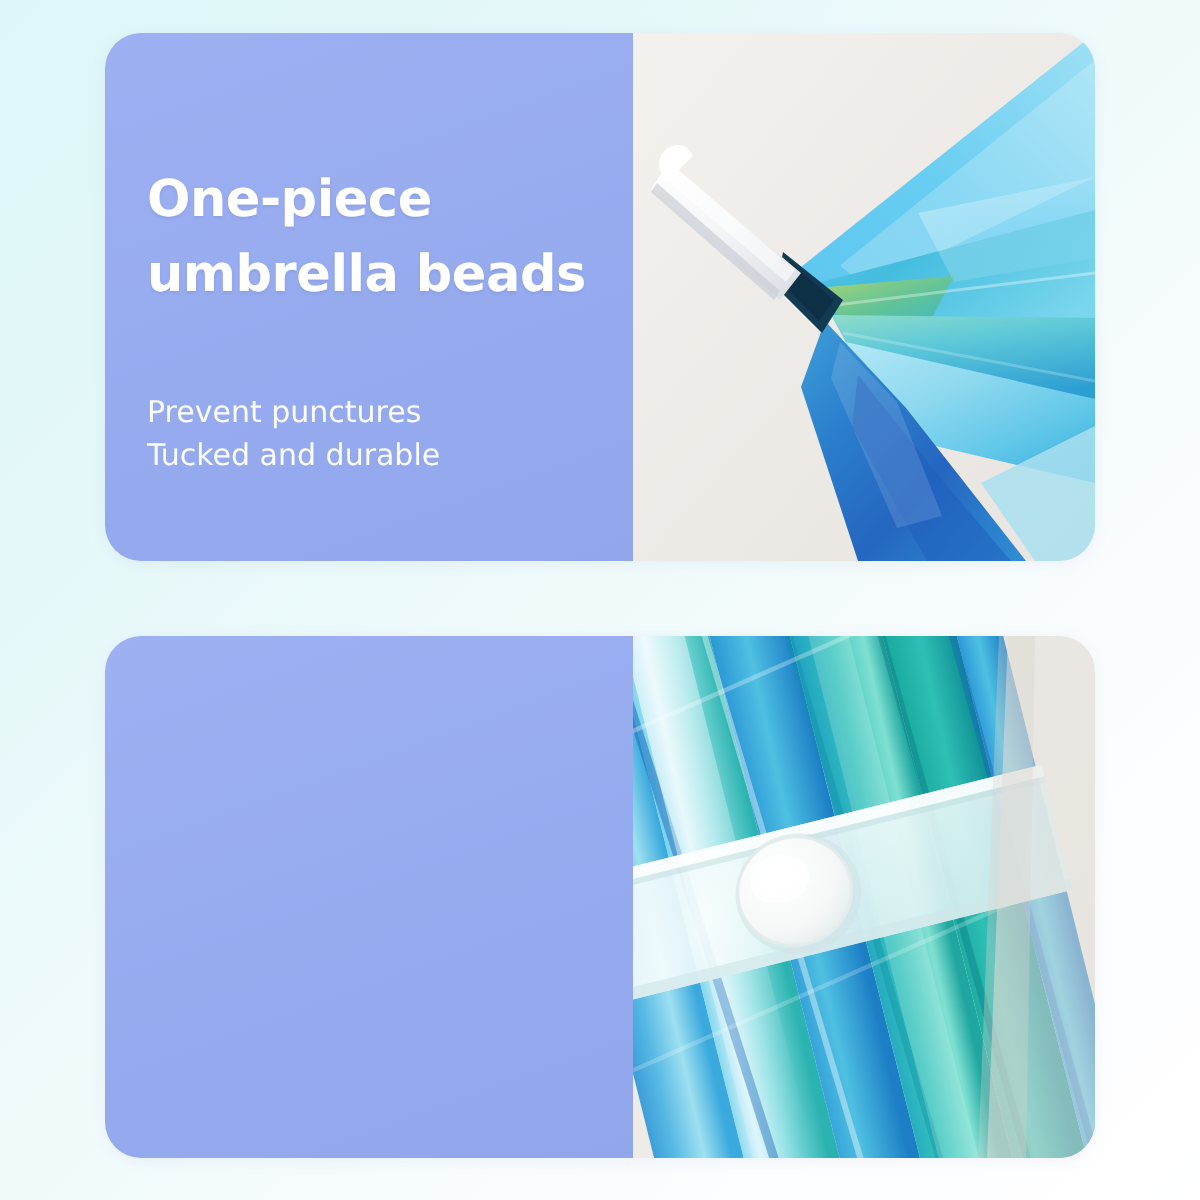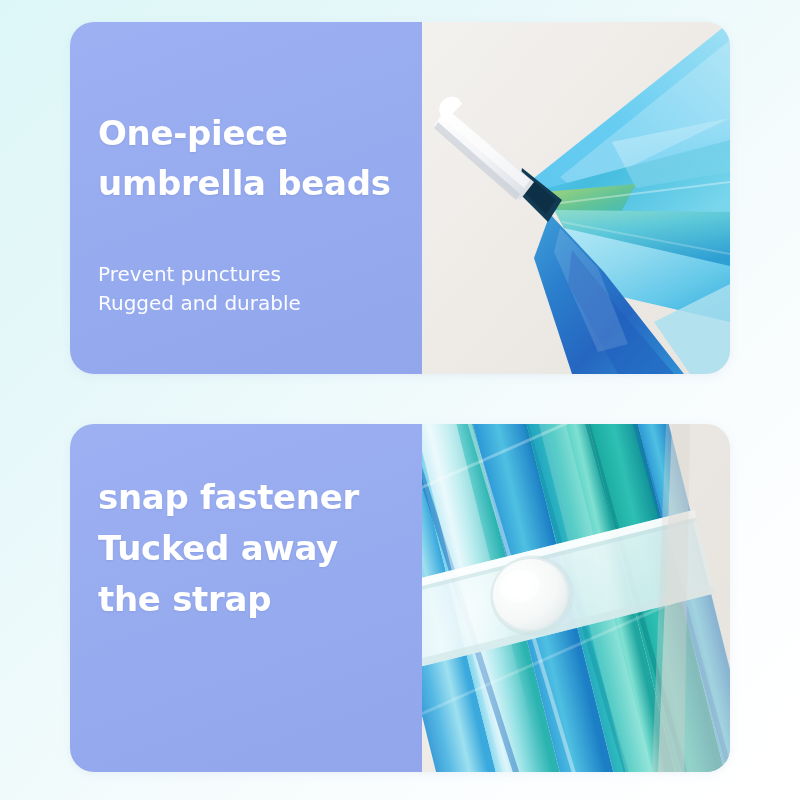--- a/index.html
+++ b/index.html
@@ -78,21 +78,21 @@
 
 <div class="stage">
 
   <div class="card" id="card-one">
 
     <div class="text-pane">
       <div class="text-inner">
         <div class="headline">One-piece
 umbrella beads</div>
         <div class="subline">Prevent punctures
-Rugged and durable</div>
+Tucked and durable</div>
       </div>
     </div>
 
     <div class="photo-pane">
       <svg class="photo-svg" viewBox="0 0 308 352" preserveAspectRatio="xMidYMid slice">
         <defs>
           <linearGradient id="wall1" x1="0" y1="0" x2="1" y2="1">
             <stop offset="0%" stop-color="#f3f1ee"></stop>
             <stop offset="55%" stop-color="#edeae6"></stop>
             <stop offset="100%" stop-color="#e8e5e1"></stop>
@@ -174,23 +174,20 @@
 
         <path d="M190 120 L308 96 L308 150 L214 166 Z" fill="url(#shine1)" opacity="0.5"></path>
       </svg>
     </div>
   </div>
 
   <div class="card" id="card-two">
 
     <div class="text-pane">
       <div class="text-inner">
-        <div class="headline">snap fastener
-Tucked away
-the strap</div>
       </div>
     </div>
 
     <div class="photo-pane">
       <svg class="photo-svg" viewBox="0 0 308 348" preserveAspectRatio="xMidYMid slice">
         <defs>
           <linearGradient id="wall2" x1="0" y1="0" x2="1" y2="1">
             <stop offset="0%" stop-color="#f2efeb"></stop>
             <stop offset="60%" stop-color="#eeebe6"></stop>
             <stop offset="100%" stop-color="#e9e6e1"></stop>

